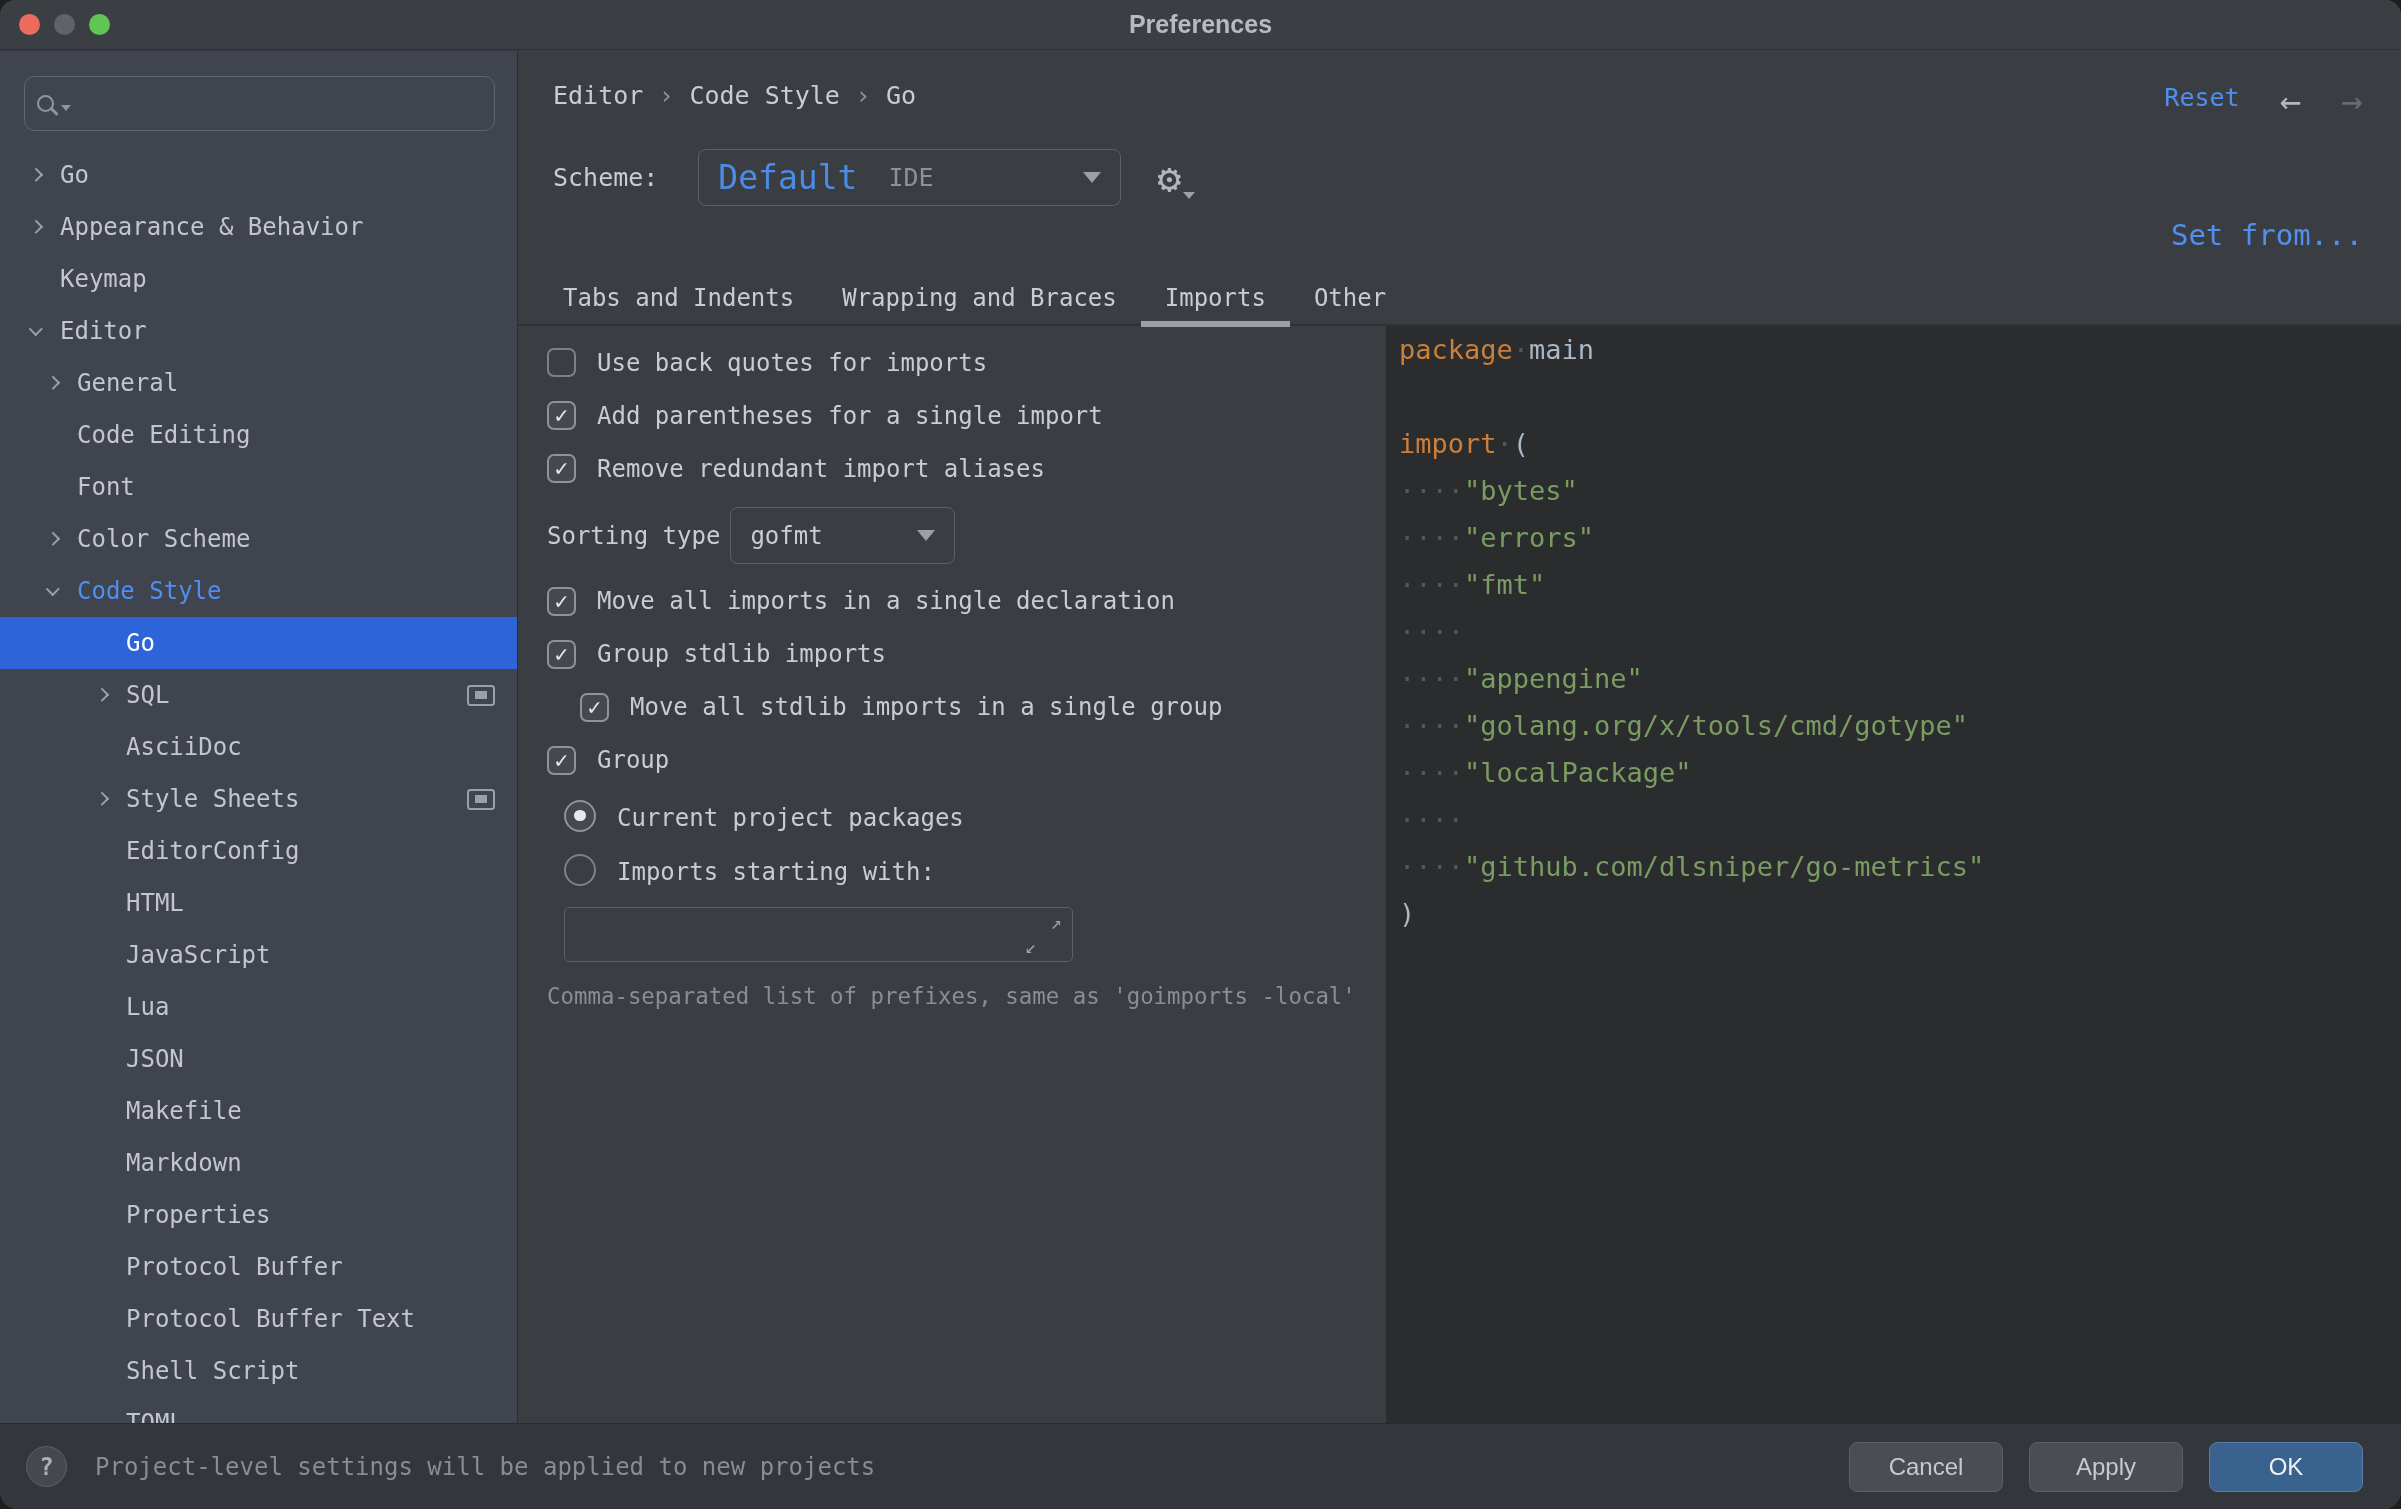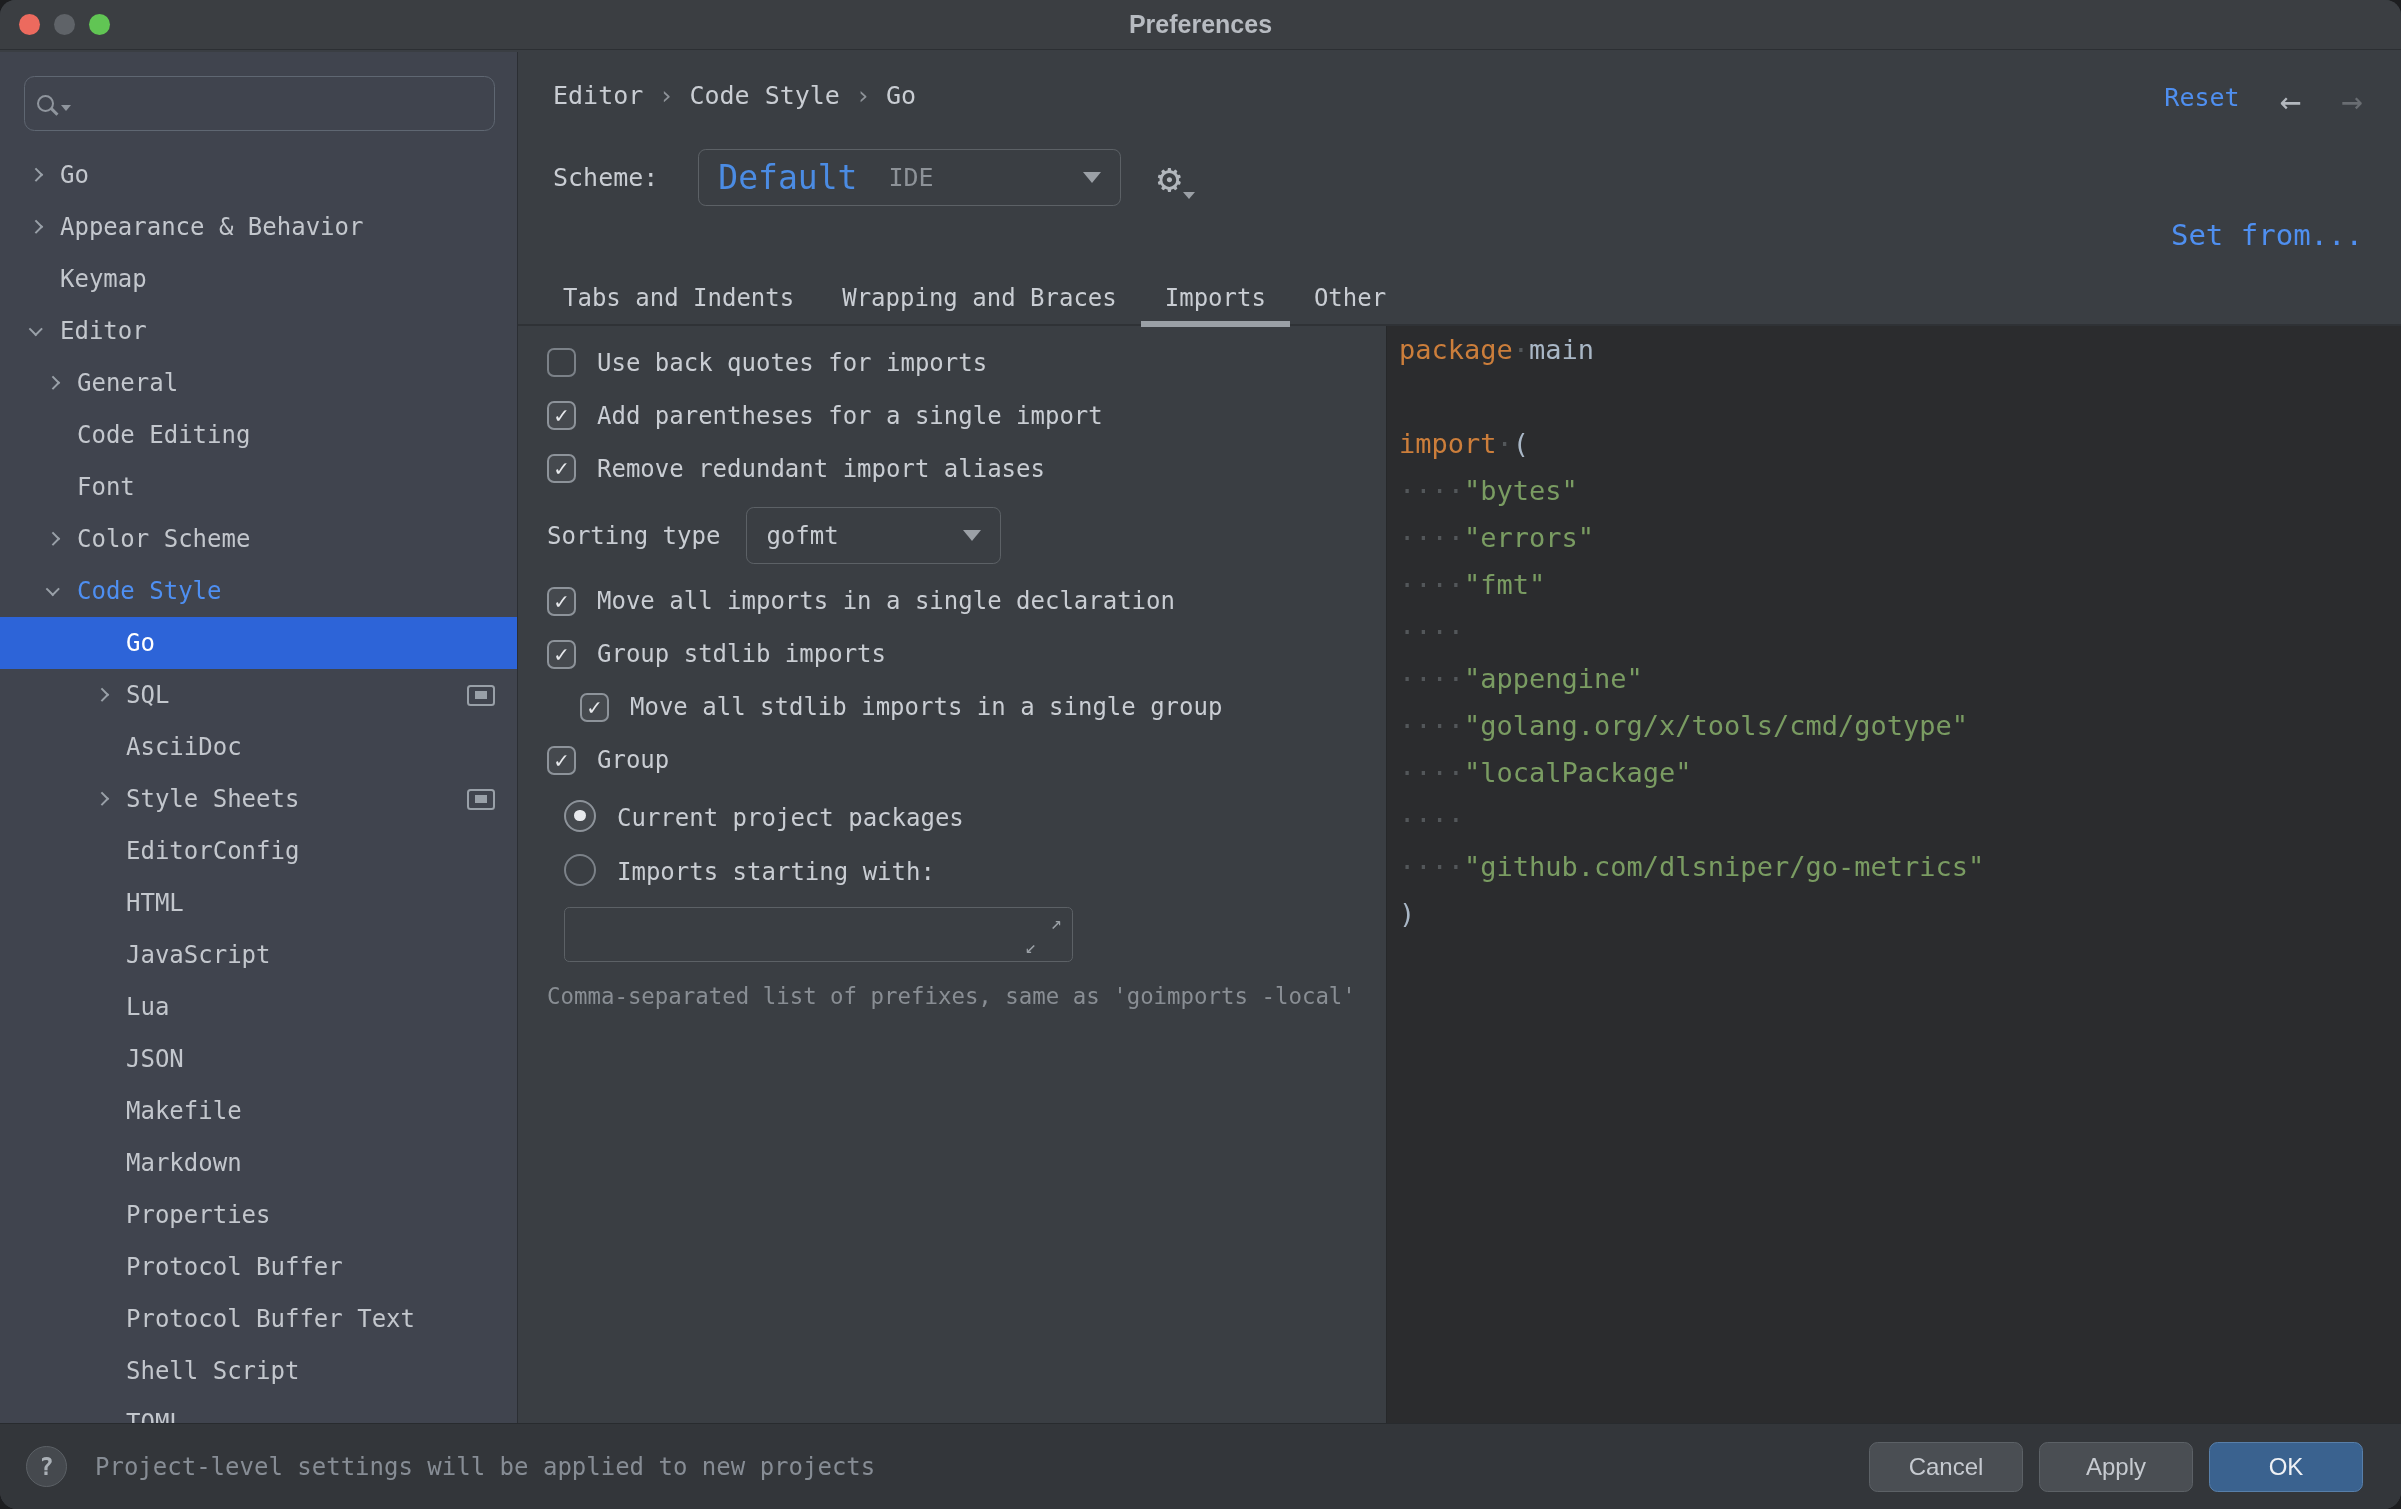--- a/index.html
+++ b/index.html
@@ -72,21 +72,21 @@
   .settings{width:868px;flex:none;padding:22.4px 0 0 29px}
   .s-row{display:flex;align-items:center;height:29px;margin-bottom:24px}
   .ck{width:29px;height:29px;border:2.6px solid #7b8188;border-radius:7px;display:flex;align-items:center;
     justify-content:center;flex:none;cursor:pointer}
   .ck.checked{background:#45494e;border-color:#8d939a}
   .ck .mark{color:#e7e9ec;font-size:23px;font-weight:bold;line-height:1}
   .s-label{margin-left:21px;font-size:24px;color:#c9cdd3}
   .ind-ck{margin-left:33px}
   .ind-r{margin-left:17px}
   .dd-row{height:57px;margin:8.6px 0 22.4px;display:flex;align-items:center}
-  .sort-dd{margin-left:26px;width:255px}
+  .sort-dd{margin-left:10px;width:225px}
   .sort-value{color:#c9cdd3;font-size:24px}
   .r-row{height:33px;margin-bottom:21px;display:flex;align-items:flex-end}
   .radio{width:32px;height:32px;border:2.6px solid #7b8188;border-radius:50%;display:flex;align-items:center;
     justify-content:center;flex:none;cursor:pointer}
   .radio.selected{background:#45494e;border-color:#8d939a}
   .radio .dot{width:11.2px;height:11.2px;border-radius:50%;background:#e7e9ec}
   .input-row{margin:14px 0 21px 17px;width:509px;height:55px;border:1.7px solid #5c6166;border-radius:5.2px;position:relative}
   .input-row input{width:100%;height:100%;background:transparent;border:none;outline:none;color:#c6cad0;
     font:22.4px "DejaVu Sans Mono",monospace;padding:0 55px 0 14px}
   .expander{position:absolute;right:8.6px;top:5.2px;width:40px;height:43px}
@@ -102,21 +102,21 @@
   .seg-p{color:#a9b7c6}
   .seg-s{color:#7a9c62}
   .seg-w{color:#53575a}
 
   
   .footer{position:absolute;left:0;right:0;bottom:0;height:86px;background:#33363a;border-top:1.7px solid #282b2e;
     display:flex;align-items:center;padding:0 38px 0 26px;border-radius:0 0 17px 17px}
   .help{width:41px;height:41px;border-radius:50%;background:#45494e;border:1.7px solid #5c6166;flex:none;
     display:flex;align-items:center;justify-content:center;color:#aab0b6;font-size:24px;font-weight:bold;cursor:pointer}
   .fmsg{margin-left:28px;font-size:24px;color:#878d95}
-  .fbtns{margin-left:auto;display:flex;gap:16px}
+  .fbtns{margin-left:auto;display:flex;gap:26px}
   .btn{height:50px;border-radius:8.6px;display:flex;align-items:center;justify-content:center;
     font-size:24px;padding:0 33px;min-width:154px;cursor:pointer}
   .btn.secondary{background:#4a4e53;border:1.7px solid #5c6166;color:#c6cad0}
   .btn.primary{background:#3a628f;border:1.7px solid #587fa9;color:#eef1f5}
 </style>
 </head>
 <body>
 
 <div class="window">
 

